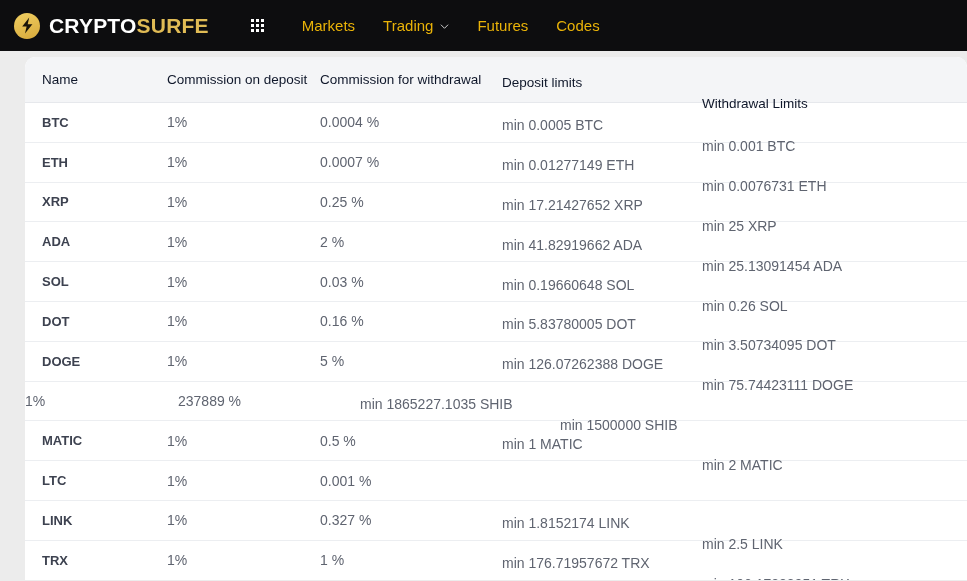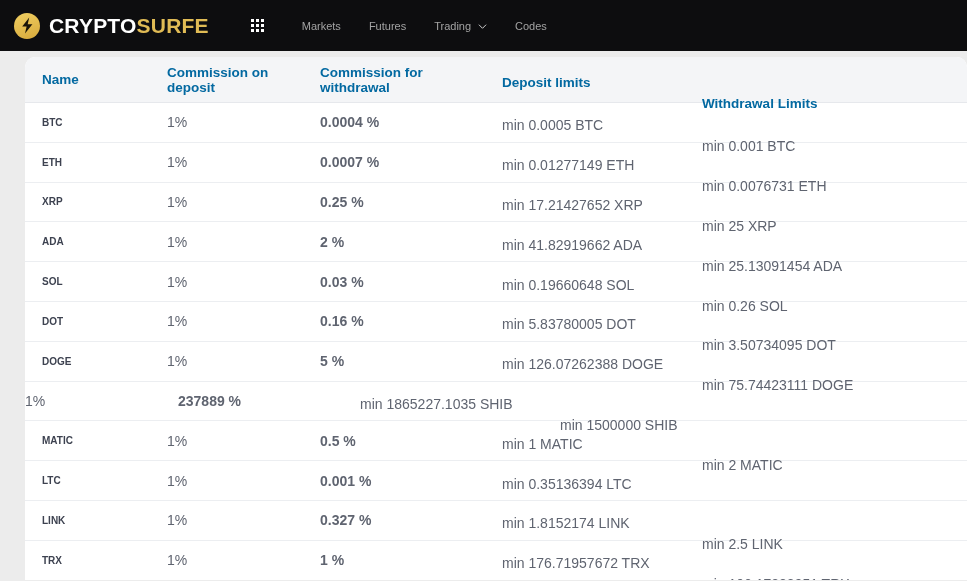--- a/index.html
+++ b/index.html
@@ -64,22 +64,22 @@
     margin-left: 8px;
     cursor: pointer;
   }
   .grid-icon i {
     display: block;
     width: 3px;
     height: 3px;
     background: #ffffff;
   }
   .nav-item {
-    color: #a3a3a3;
-    font-size: 11px;
+    color: #eab308;
+    font-size: 15px;
     padding: 6px 14px;
     display: flex;
     align-items: center;
     gap: 7px;
     cursor: pointer;
     white-space: nowrap;
   }
   .chevron {
     width: 9px;
     height: 9px;
@@ -110,41 +110,41 @@
     display: flex;
     align-items: center;
     box-sizing: border-box;
   }
   .thead {
     background: #f4f5f7;
     height: 45px;
     border-radius: 10px 10px 0 0;
   }
   .thead .cell {
-    color: #0369a1;
+    color: #0f172a;
     font-size: 13.5px;
-    font-weight: bold;
+    font-weight: normal;
   }
   .trow {
     height: 39.8px;
     background: #ffffff;
     border-top: 1px solid #eceef1;
   }
   .trow:first-of-type { border-top: 1px solid #e6e8ec; }
   .trow .cell { font-size: 14px; color: #5f6470; }
   .trow .cell.name {
     font-weight: bold;
     color: #3d4250;
-    font-size: 10px;
+    font-size: 13px;
   }
 
   .cell { box-sizing: border-box; flex: none; padding-right: 8px; }
   .c-name   { width: 142px; padding-left: 17px; }
   .c-dep    { width: 153px; }
-  .c-wdr    { width: 182px; font-weight: bold; }
+  .c-wdr    { width: 182px; }
   .c-deplim { width: 200px; margin-top: 6px; }
   .c-wdrlim { width: 265px; margin-top: 48px; }
 </style>
 </head>
 <body>
 
 <div class="navbar">
 
   <div class="brand">
     <span class="brand-mark">
@@ -167,33 +167,33 @@
         <i></i>
         <i></i>
         <i></i>
     </div>
 
     <div class="nav-item">
       <span>Markets</span>
     </div>
 
     <div class="nav-item">
-      <span>Futures</span>
-    </div>
-
-    <div class="nav-item">
       <span>Trading</span>
       <span class="chevron">
         <svg width="9" height="9" viewBox="0 0 10 10">
           <path d="M1 3 L5 7 L9 3" fill="none" stroke="#cfcfcf" stroke-width="1.1"></path>
         </svg>
       </span>
     </div>
 
     <div class="nav-item">
+      <span>Futures</span>
+    </div>
+
+    <div class="nav-item">
       <span>Codes</span>
     </div>
 
   </div>
 </div>
 
 <div class="page">
   <div class="table-card">
 
     <div class="row thead">
@@ -264,21 +264,20 @@
           <div class="c-name cell name">MATIC</div>
           <div class="c-dep cell">1%</div>
           <div class="c-wdr cell">0.5 %</div>
           <div class="c-deplim cell">min 1 MATIC</div>
           <div class="c-wdrlim cell">min 2 MATIC</div>
         </div>
         <div class="row trow">
           <div class="c-name cell name">LTC</div>
           <div class="c-dep cell">1%</div>
           <div class="c-wdr cell">0.001 %</div>
-          <div class="c-deplim cell">min 0.35136394 LTC</div>
         </div>
         <div class="row trow">
           <div class="c-name cell name">LINK</div>
           <div class="c-dep cell">1%</div>
           <div class="c-wdr cell">0.327 %</div>
           <div class="c-deplim cell">min 1.8152174 LINK</div>
           <div class="c-wdrlim cell">min 2.5 LINK</div>
         </div>
         <div class="row trow">
           <div class="c-name cell name">TRX</div>

